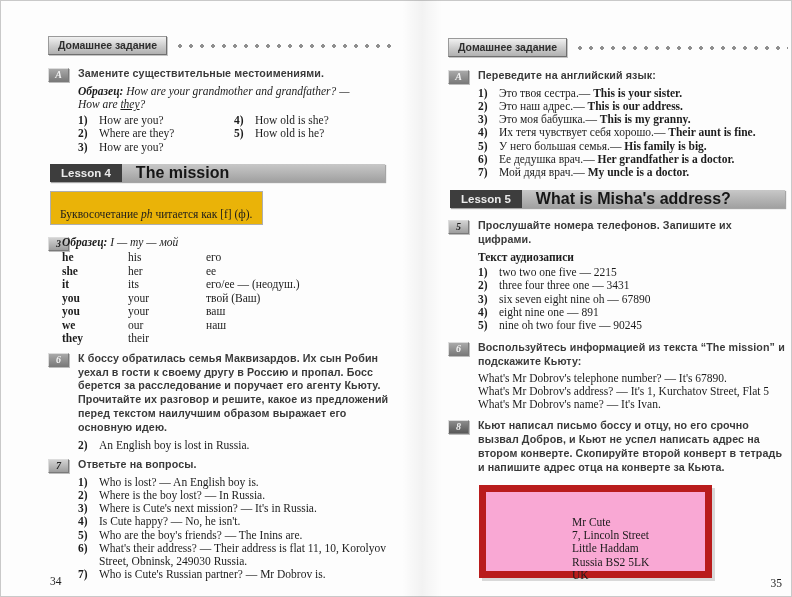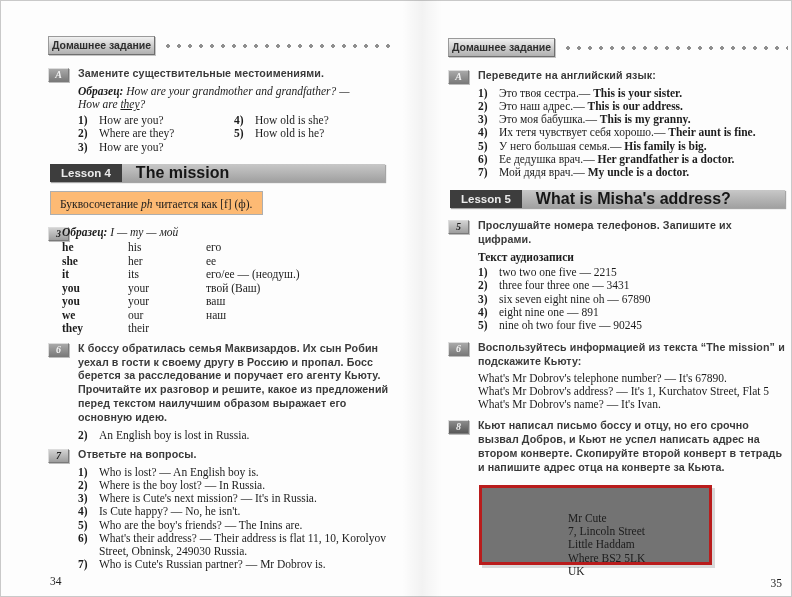--- a/index.html
+++ b/index.html
@@ -17,21 +17,21 @@
   .page { position:absolute; top:0; height:100%; box-sizing:border-box; }
   #left-page  { left:48px;  width:347px; padding-top:36px; }
   #right-page { left:448px; width:340px; padding-top:38px; }
 
   
   .hw-row { display:flex; align-items:center; margin-bottom:12px; }
   .hw-btn {
     font-family:"Liberation Sans", sans-serif; font-weight:bold; font-size:10.5px; color:#2e2e2e;
     background:linear-gradient(180deg,#f1f1f1 0%,#cbcbcb 55%,#b0b0b0 100%);
     border:1px solid #9a9a9a; border-bottom-color:#6f6f6f; border-right-color:#6f6f6f;
-    padding:2px 3px 3px; box-shadow:1px 1px 0 rgba(0,0,0,0.22); white-space:nowrap;
+    padding:2px 9px 3px; box-shadow:1px 1px 0 rgba(0,0,0,0.22); white-space:nowrap;
   }
   .hw-dots {
     flex:1; height:14px; margin-left:8px;
     background-image:radial-gradient(circle 1.7px at 5px 50%, #8f8f8f 95%, rgba(0,0,0,0));
     background-size:11px 100%; background-repeat:repeat-x;
   }
 
   
   .ex { display:flex; }
   .badge {
@@ -70,30 +70,30 @@
   .lesson-badge {
     background:#3d3d3d; color:#ececec; font-family:"Liberation Sans", sans-serif;
     font-weight:bold; font-size:11.5px; line-height:18px; padding:0 11px; white-space:nowrap;
   }
   .lesson-title {
     flex:1; background:linear-gradient(180deg,#c8c8c8,#a0a0a0); color:#161616;
     font-family:"Liberation Sans", sans-serif; font-weight:bold; font-size:16px;
     line-height:18px; padding-left:14px; white-space:nowrap;
   }
 
-  .phon-box { display:inline-block; border:1px solid #aeaeae; padding:6px 9px 3px; background:#fdba74; }
+  .phon-box { display:inline-block; border:1px solid #aeaeae; padding:16px 9px 3px; background:#eab308; }
 
   .pron-block { margin-left:-16px; }
   .pron-grid { display:grid; grid-template-columns:66px 78px auto; row-gap:0; }
   .pron-grid span { line-height:13.5px; }
   .pc1 { font-weight:bold; }
 
   .envelope {
-    box-sizing:border-box; width:233px; height:80px; margin-left:1px; margin-top:2px;
-    border:3px solid #b91c1c; background:#737373;
+    box-sizing:border-box; width:233px; height:93px; margin-left:1px; margin-top:2px;
+    border:7px solid #b91c1c; background:#f9a8d4;
     box-shadow:3px 3px 0 #d9d9d9;
   }
   .env-address { margin:24px 0 0 86px; font-size:11.5px; line-height:13.3px; }
 
   .page-num { position:absolute; font-size:11.5px; color:#1c1c1c; }
   #left-page  .page-num { left:2px;  bottom:10px; }
   #right-page .page-num { right:6px; bottom:8px; }
 
   .mb2{margin-bottom:2px}.mb3{margin-bottom:3px}.mb4{margin-bottom:4px}
   .mb6{margin-bottom:6px}.mb8{margin-bottom:8px}.mb9{margin-bottom:9px}
@@ -340,21 +340,21 @@
 
     <div class="ex">
       <div class="badge darker">8</div>
       <div class="ex-body">
         <div class="instr mb10">Кьют написал письмо боссу и отцу, но его срочно вызвал Добров, и Кьют не успел написать адрес на втором конверте. Скопируйте второй конверт в тетрадь и напишите адрес отца на конверте за Кьюта.</div>
         <div class="envelope">
           <div class="env-address serif">
             <div>Mr Cute</div>
             <div>7, Lincoln Street</div>
             <div>Little Haddam</div>
-            <div>Where BS2 5LK</div>
+            <div>Russia BS2 5LK</div>
             <div>UK</div>
           </div>
         </div>
       </div>
     </div>
 
     <div class="page-num">35</div>
   </div>
 </div>
 

